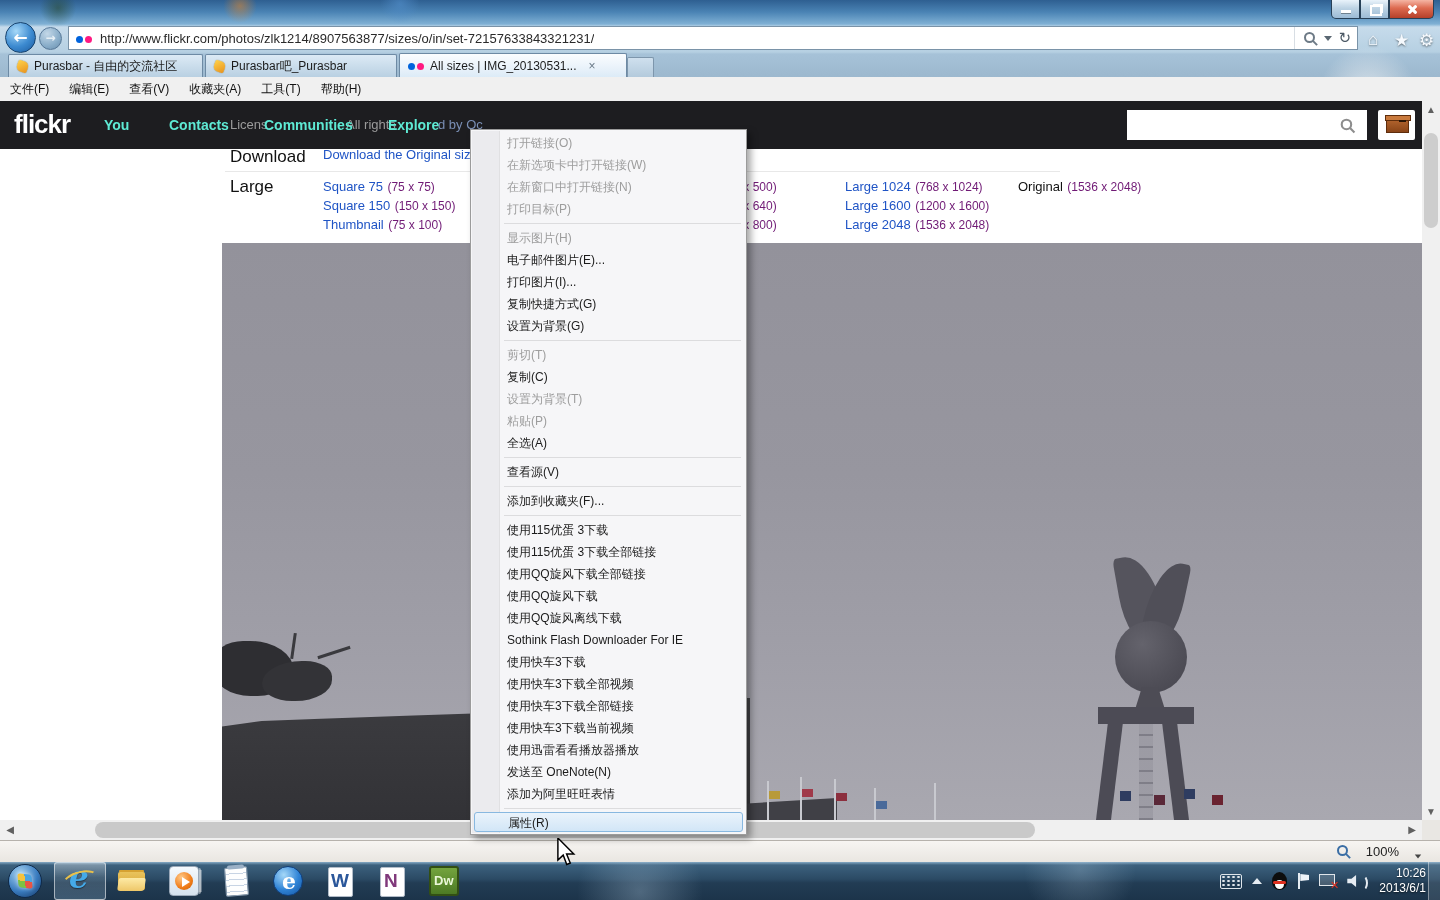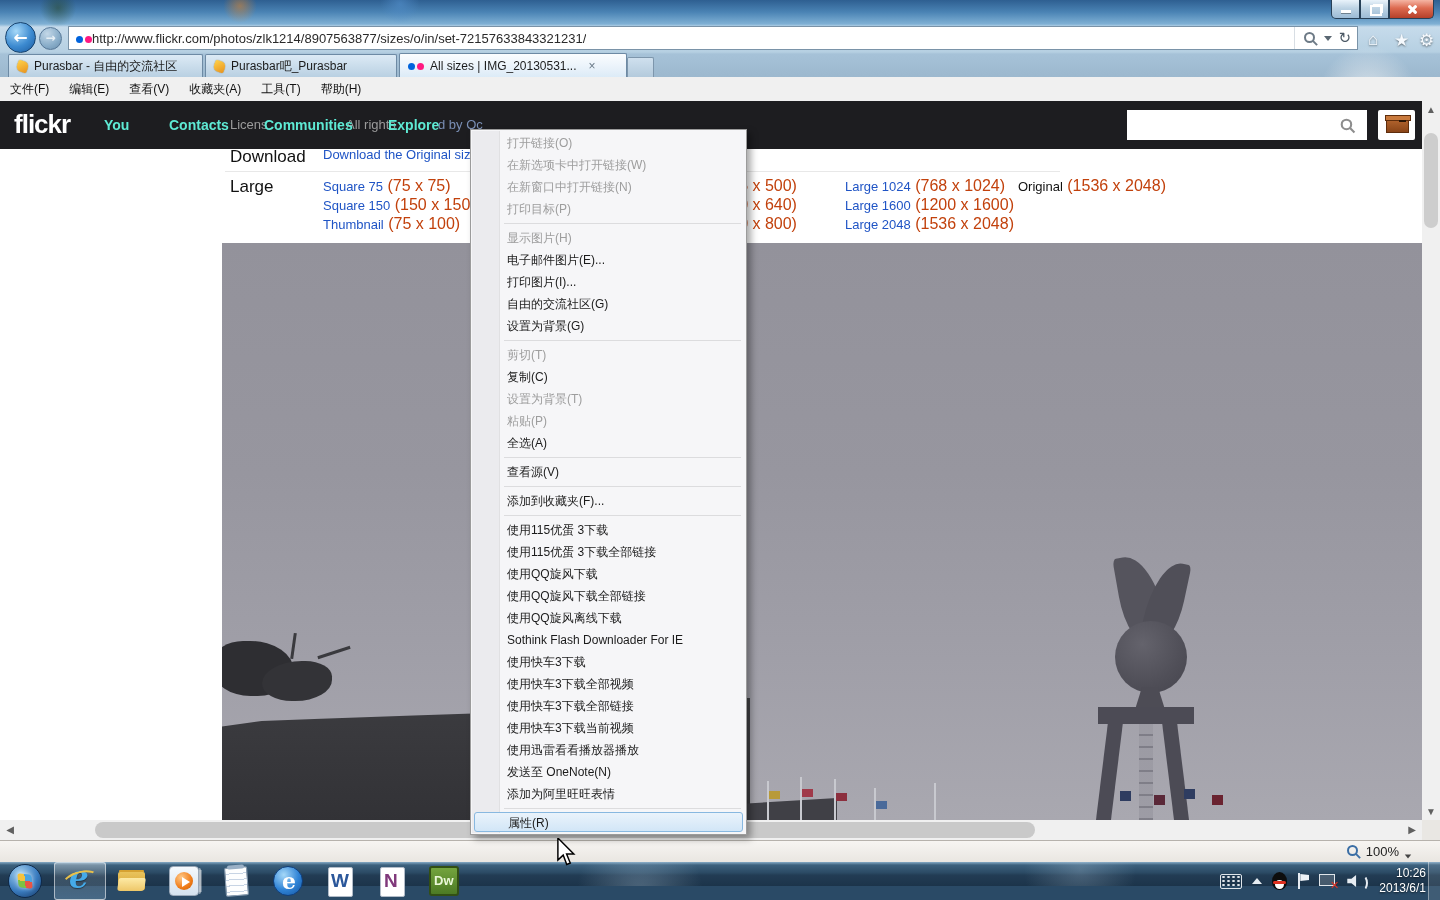--- a/index.html
+++ b/index.html
@@ -28,21 +28,21 @@
   #backbtn{left:5px;top:22px;width:31px;height:31px;border-radius:50%;
     background:radial-gradient(circle at 35% 28%,#a5d8f8,#3c8ad0 55%,#1b5a9e);border:1px solid #17436f;
     color:#fff;font:bold 17px/29px "DejaVu Sans",sans-serif;text-align:center;box-sizing:border-box;}
   #fwdbtn{left:39px;top:27px;width:23px;height:23px;border-radius:50%;
     background:radial-gradient(circle at 35% 28%,#c4d8e8,#7fa6c4 60%,#5c82a2);border:1px solid #46688a;
     color:#eef4f8;font:bold 12px/21px "DejaVu Sans",sans-serif;text-align:center;box-sizing:border-box;opacity:.85;}
   #urlbox{left:68px;top:26px;width:1290px;height:24px;background:#fff;border:1px solid #7a93a8;box-sizing:border-box;
     display:flex;align-items:center;font-size:13px;color:#2a2a2a;}
   .dot{width:7px;height:7px;border-radius:50%;display:inline-block;}
   .dot.b{background:#0063dc;} .dot.p{background:#ff1981;margin-left:2px;}
-  #urltext{white-space:nowrap;overflow:hidden;}
+  #urltext{margin-left:8px;white-space:nowrap;overflow:hidden;}
   #urlicons{margin-left:auto;display:flex;align-items:center;gap:6px;padding-right:6px;border-left:1px solid #d8dee4;height:100%;padding-left:8px;}
   .mag{width:15px;height:15px;position:relative;display:inline-block;}
   .mag::before{content:"";position:absolute;width:7px;height:7px;border:2px solid #6d7a86;border-radius:50%;left:1px;top:1px;}
   .mag::after{content:"";position:absolute;width:6px;height:2px;background:#6d7a86;transform:rotate(45deg);left:9px;top:11px;}
   .caret{width:0;height:0;border-left:4px solid transparent;border-right:4px solid transparent;border-top:5px solid #5a6772;display:inline-block;}
   #refresh{font-size:15px;color:#4d5a66;}
   .glyphbtn{color:#f5f9fd;font-size:17px;text-shadow:0 1px 2px rgba(0,0,0,.5);}
   #homeic{left:1368px;top:30px;} #staric{left:1394px;top:30px;} #gearic{left:1419px;top:30px;}
   
   .tab{top:54px;height:23px;box-sizing:border-box;border:1px solid #6d8aa4;border-bottom:none;border-radius:2px 2px 0 0;
@@ -63,21 +63,21 @@
   .bleed{top:16px;color:#9b9b9b;font-size:13px;z-index:1;white-space:nowrap;}
   #fsearch{left:1127px;top:9px;width:240px;height:30px;background:#fff;border:none;box-sizing:border-box;padding:0 30px 0 8px;font-size:13px;}
   #fsearchmag{left:1340px;top:17px;transform:scale(1.05);}
   #fsearchmag::before{border-color:#8d8d8d;} #fsearchmag::after{background:#8d8d8d;}
   #pkgtile{left:1378px;top:9px;width:37px;height:30px;background:#fff;border-radius:2px;}
   #pkg{left:8px;top:8px;width:21px;height:13px;background:linear-gradient(#b5662f,#8a4518);border:1px solid #5e2d0c;}
   #pkg::before{content:"";position:absolute;left:-2px;top:-4px;width:24px;height:4px;background:#c97a3d;border:1px solid #5e2d0c;}
   #pkg::after{content:"";position:absolute;right:2px;top:1px;width:7px;height:2px;background:#2a1505;}
   .plabel{color:#111;font-size:17px;}
   a.link{color:#1f54c5;text-decoration:none;font-size:13px;}
-  .dims{color:#c2410c;font-size:16px;}
+  .dims{color:#701a75;font-size:12px;}
   .sep-line{height:1px;background:#e8e8e8;}
   .sizecol{line-height:18px;white-space:nowrap;}
   .sizecol .cur{color:#111;font-size:13px;}
   
   #photo{left:222px;top:142px;width:1200px;height:577px;overflow:hidden;
     background:linear-gradient(180deg,#93929b 0%,#97969f 40%,#a09fa8 72%,#a9a8b0 100%);}
   .ph{position:absolute;}
   #tree1{left:-8px;top:398px;width:80px;height:55px;background:#2e2e32;border-radius:40% 60% 50% 50%;}
   #tree2{left:40px;top:418px;width:70px;height:40px;background:#333337;border-radius:60% 40% 55% 45%;}
   #twig1{left:95px;top:408px;width:34px;height:3px;background:#3a3a3e;transform:rotate(-18deg);}
@@ -112,25 +112,25 @@
   
   #cursor{left:556px;top:838px;z-index:99;}
   
   #vscroll{left:1422px;top:101px;width:18px;height:719px;background:#f0f0f0;}
   .sbtn{position:absolute;width:18px;height:17px;color:#606060;font-size:10px;text-align:center;line-height:17px;}
   #vthumb{position:absolute;left:2px;top:32px;width:14px;height:95px;background:#cdcdcd;border-radius:7px;}
   #hscroll{left:0;top:820px;width:1422px;height:20px;background:#f0f0f0;}
   #hthumb{position:absolute;left:95px;top:2px;width:940px;height:16px;background:#c9c9c9;border-radius:8px;}
   #hcorner{left:1422px;top:820px;width:18px;height:20px;background:#e9e7e3;}
   #statusbar{left:0;top:840px;width:1440px;height:22px;background:linear-gradient(#f7f5f2,#e9e6e1);border-top:1px solid #b6b2ac;box-sizing:border-box;}
-  #zoomctl{position:absolute;right:28px;top:3px;display:flex;align-items:flex-end;gap:5px;font-size:13px;color:#222;}
+  #zoomctl{position:absolute;right:18px;top:3px;display:flex;align-items:flex-end;gap:15px;font-size:13px;color:#222;}
   #zoommag::before{border-color:#3a6ea5;} #zoommag::after{background:#3a6ea5;}
   #zoomctl .caret{border-top-color:#444;transform:scale(.8);}
   
-  #taskbar{left:0;top:862px;width:1440px;height:24px;
+  #taskbar{left:0;top:862px;width:1440px;height:38px;
     background:
       radial-gradient(circle 90px at 640px 30px, rgba(190,215,235,.30), rgba(0,0,0,0) 70%),
       radial-gradient(circle 80px at 1080px 8px, rgba(190,215,235,.25), rgba(0,0,0,0) 70%),
       linear-gradient(180deg,#86abc6 0px,#3c617e 3px,#2b4a64 45%,#223c54 55%,#1c344a 100%);}
   #orb{left:8px;top:2px;width:34px;height:34px;border-radius:50%;
     background:radial-gradient(circle at 35% 28%,#a8d4f2,#3a7cc0 55%,#183c6a 95%);border:1px solid #0f2a4a;box-sizing:border-box;}
   #orb::before{content:"";position:absolute;left:9px;top:9px;width:14px;height:14px;border-radius:3px;
     background:conic-gradient(from 0deg,#e85545 0 25%,#7dc242 0 50%,#f5c23c 0 75%,#4aa3e0 0);transform:rotate(90deg) skew(-6deg,-6deg);box-shadow:0 0 4px rgba(255,255,255,.6);}
   #apps{position:absolute;left:54px;top:0;height:38px;display:flex;}
   .tb-app{width:52px;height:38px;position:relative;display:flex;align-items:center;justify-content:center;}
@@ -367,21 +367,21 @@
 
     <div class="ctx-item">
       <span>电子邮件图片(E)...</span>
     </div>
 
     <div class="ctx-item">
       <span>打印图片(I)...</span>
     </div>
 
     <div class="ctx-item">
-      <span>自由的交流社区(G)</span>
+      <span>复制快捷方式(G)</span>
     </div>
 
     <div class="ctx-item">
       <span>设置为背景(G)</span>
     </div>
 
     <div class="ctx-item sep">
       <span></span>
     </div>
 
@@ -427,25 +427,25 @@
 
     <div class="ctx-item">
       <span>使用115优蛋 3下载</span>
     </div>
 
     <div class="ctx-item">
       <span>使用115优蛋 3下载全部链接</span>
     </div>
 
     <div class="ctx-item">
+      <span>使用QQ旋风下载全部链接</span>
+    </div>
+
+    <div class="ctx-item">
       <span>使用QQ旋风下载</span>
-    </div>
-
-    <div class="ctx-item">
-      <span>使用QQ旋风下载全部链接</span>
     </div>
 
     <div class="ctx-item">
       <span>使用QQ旋风离线下载</span>
     </div>
 
     <div class="ctx-item">
       <span>Sothink Flash Downloader For IE</span>
     </div>
 

